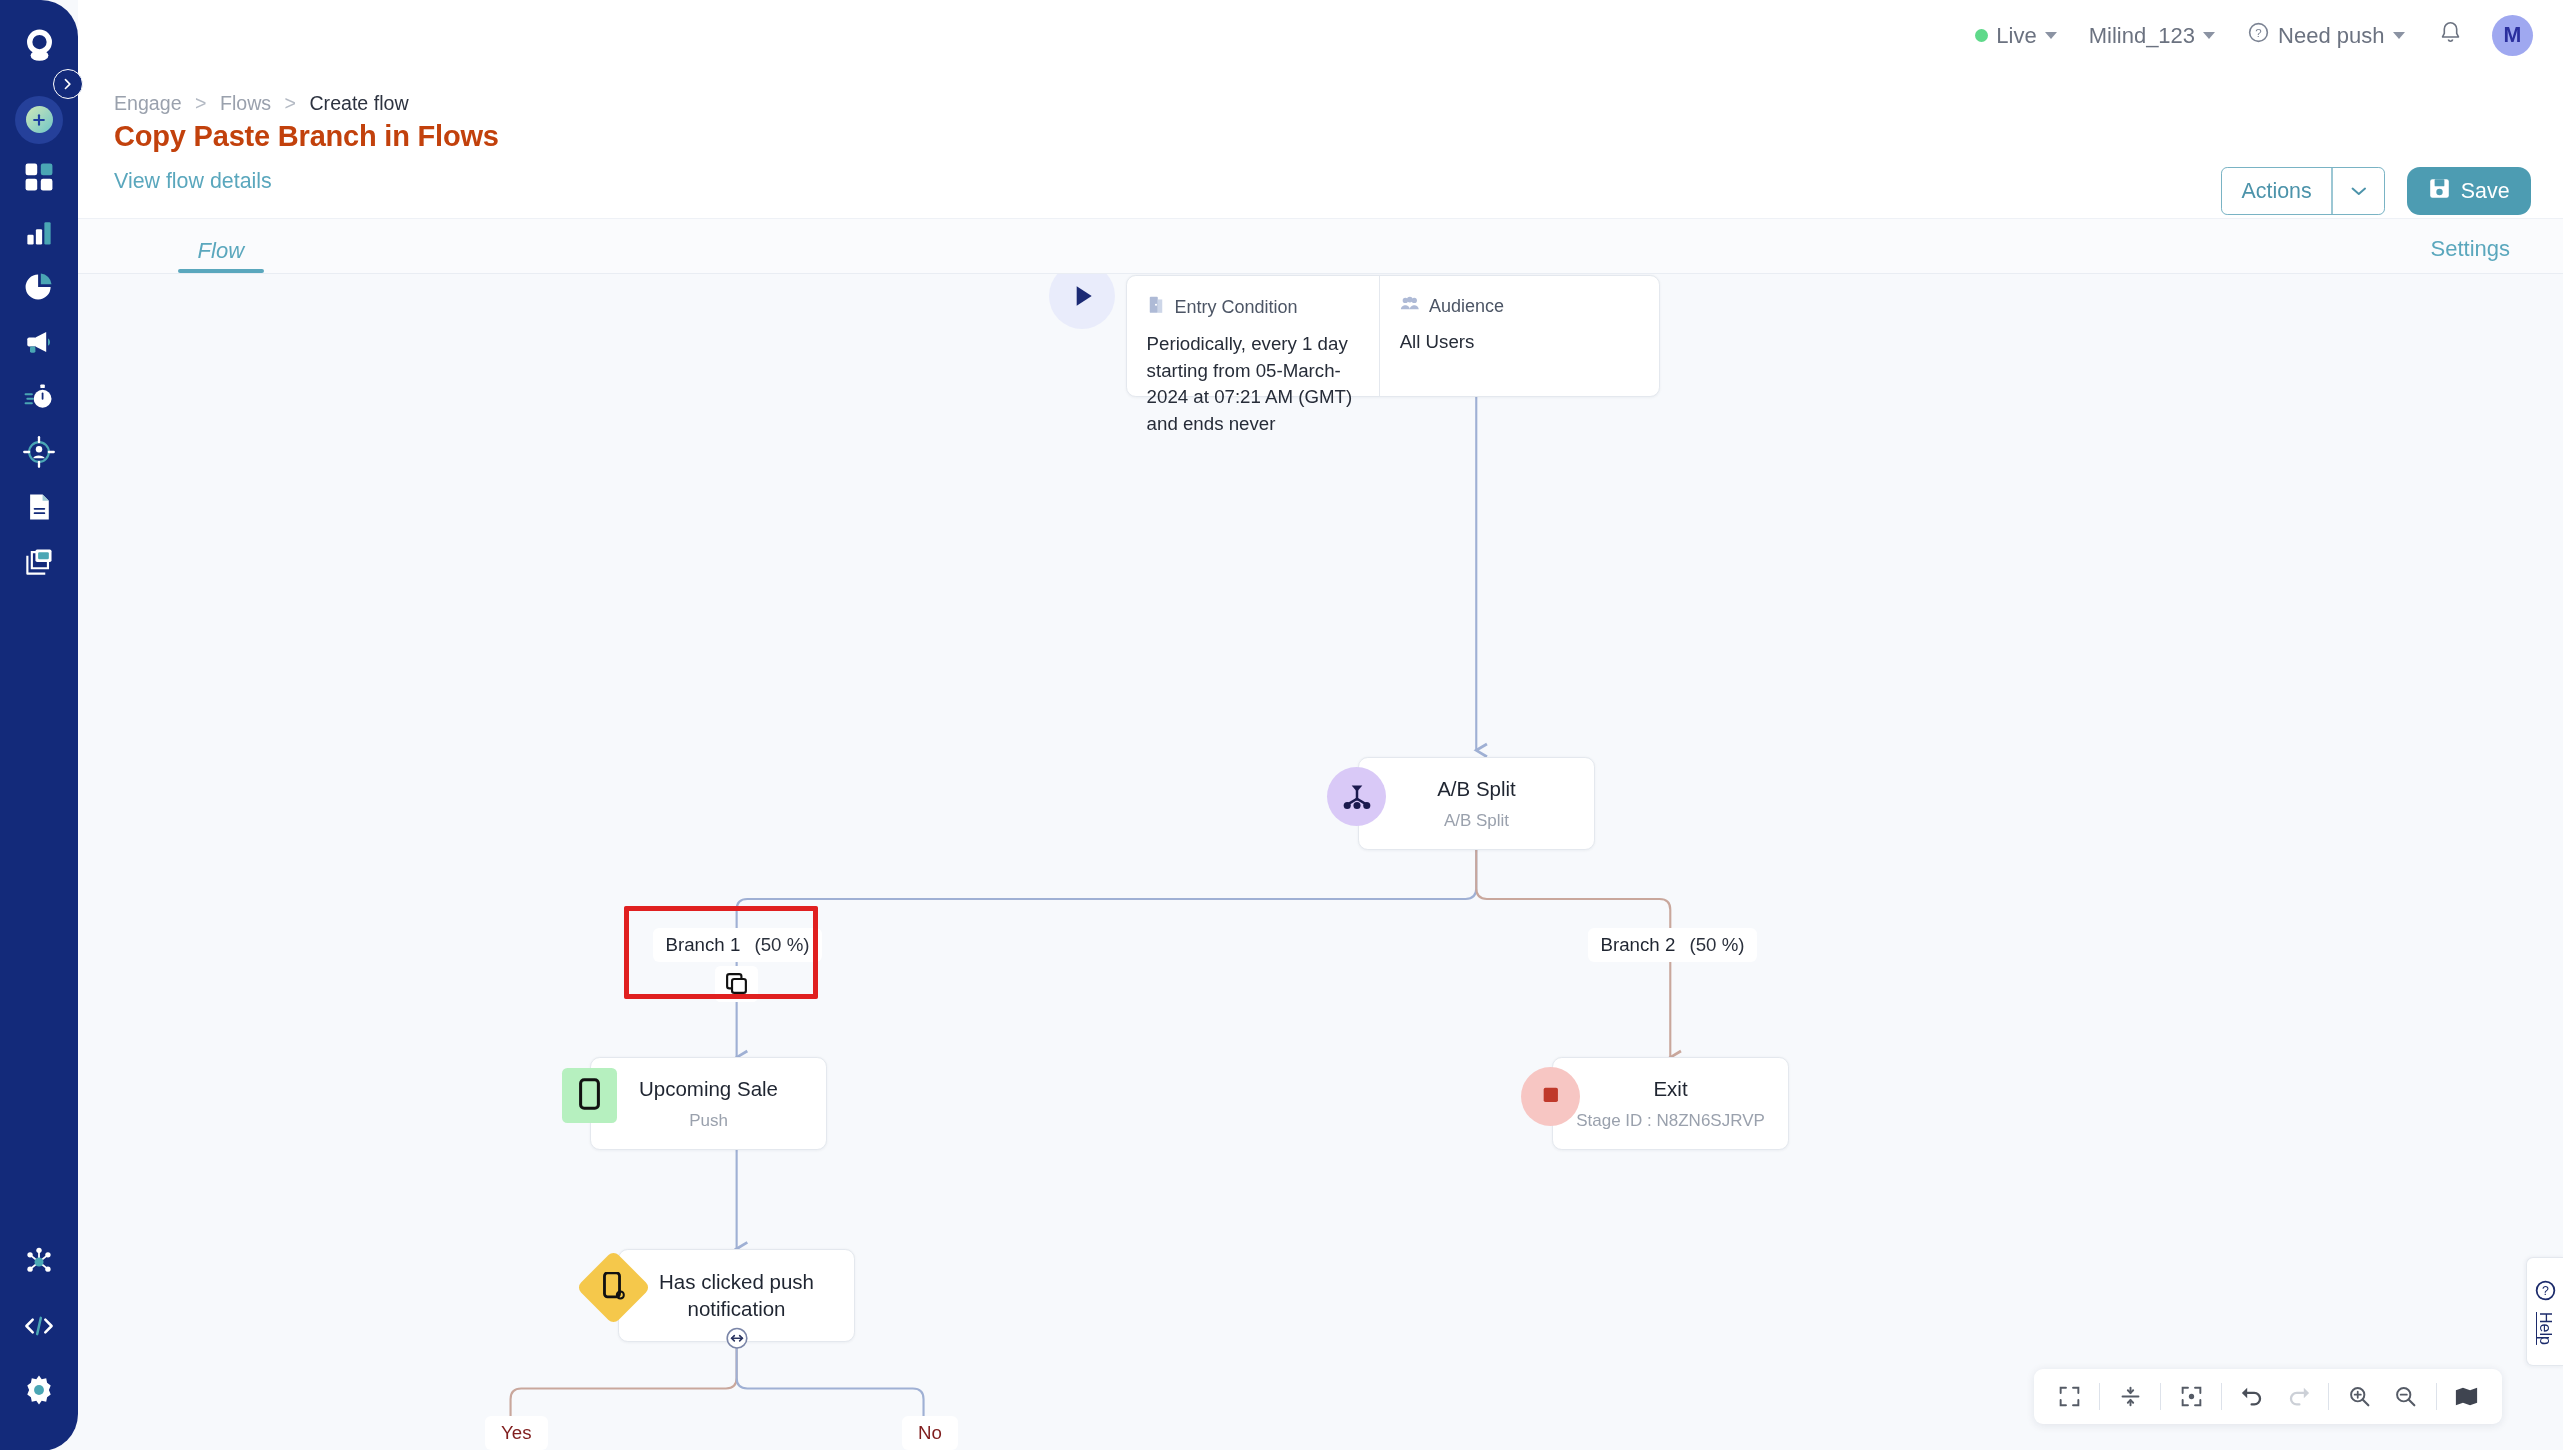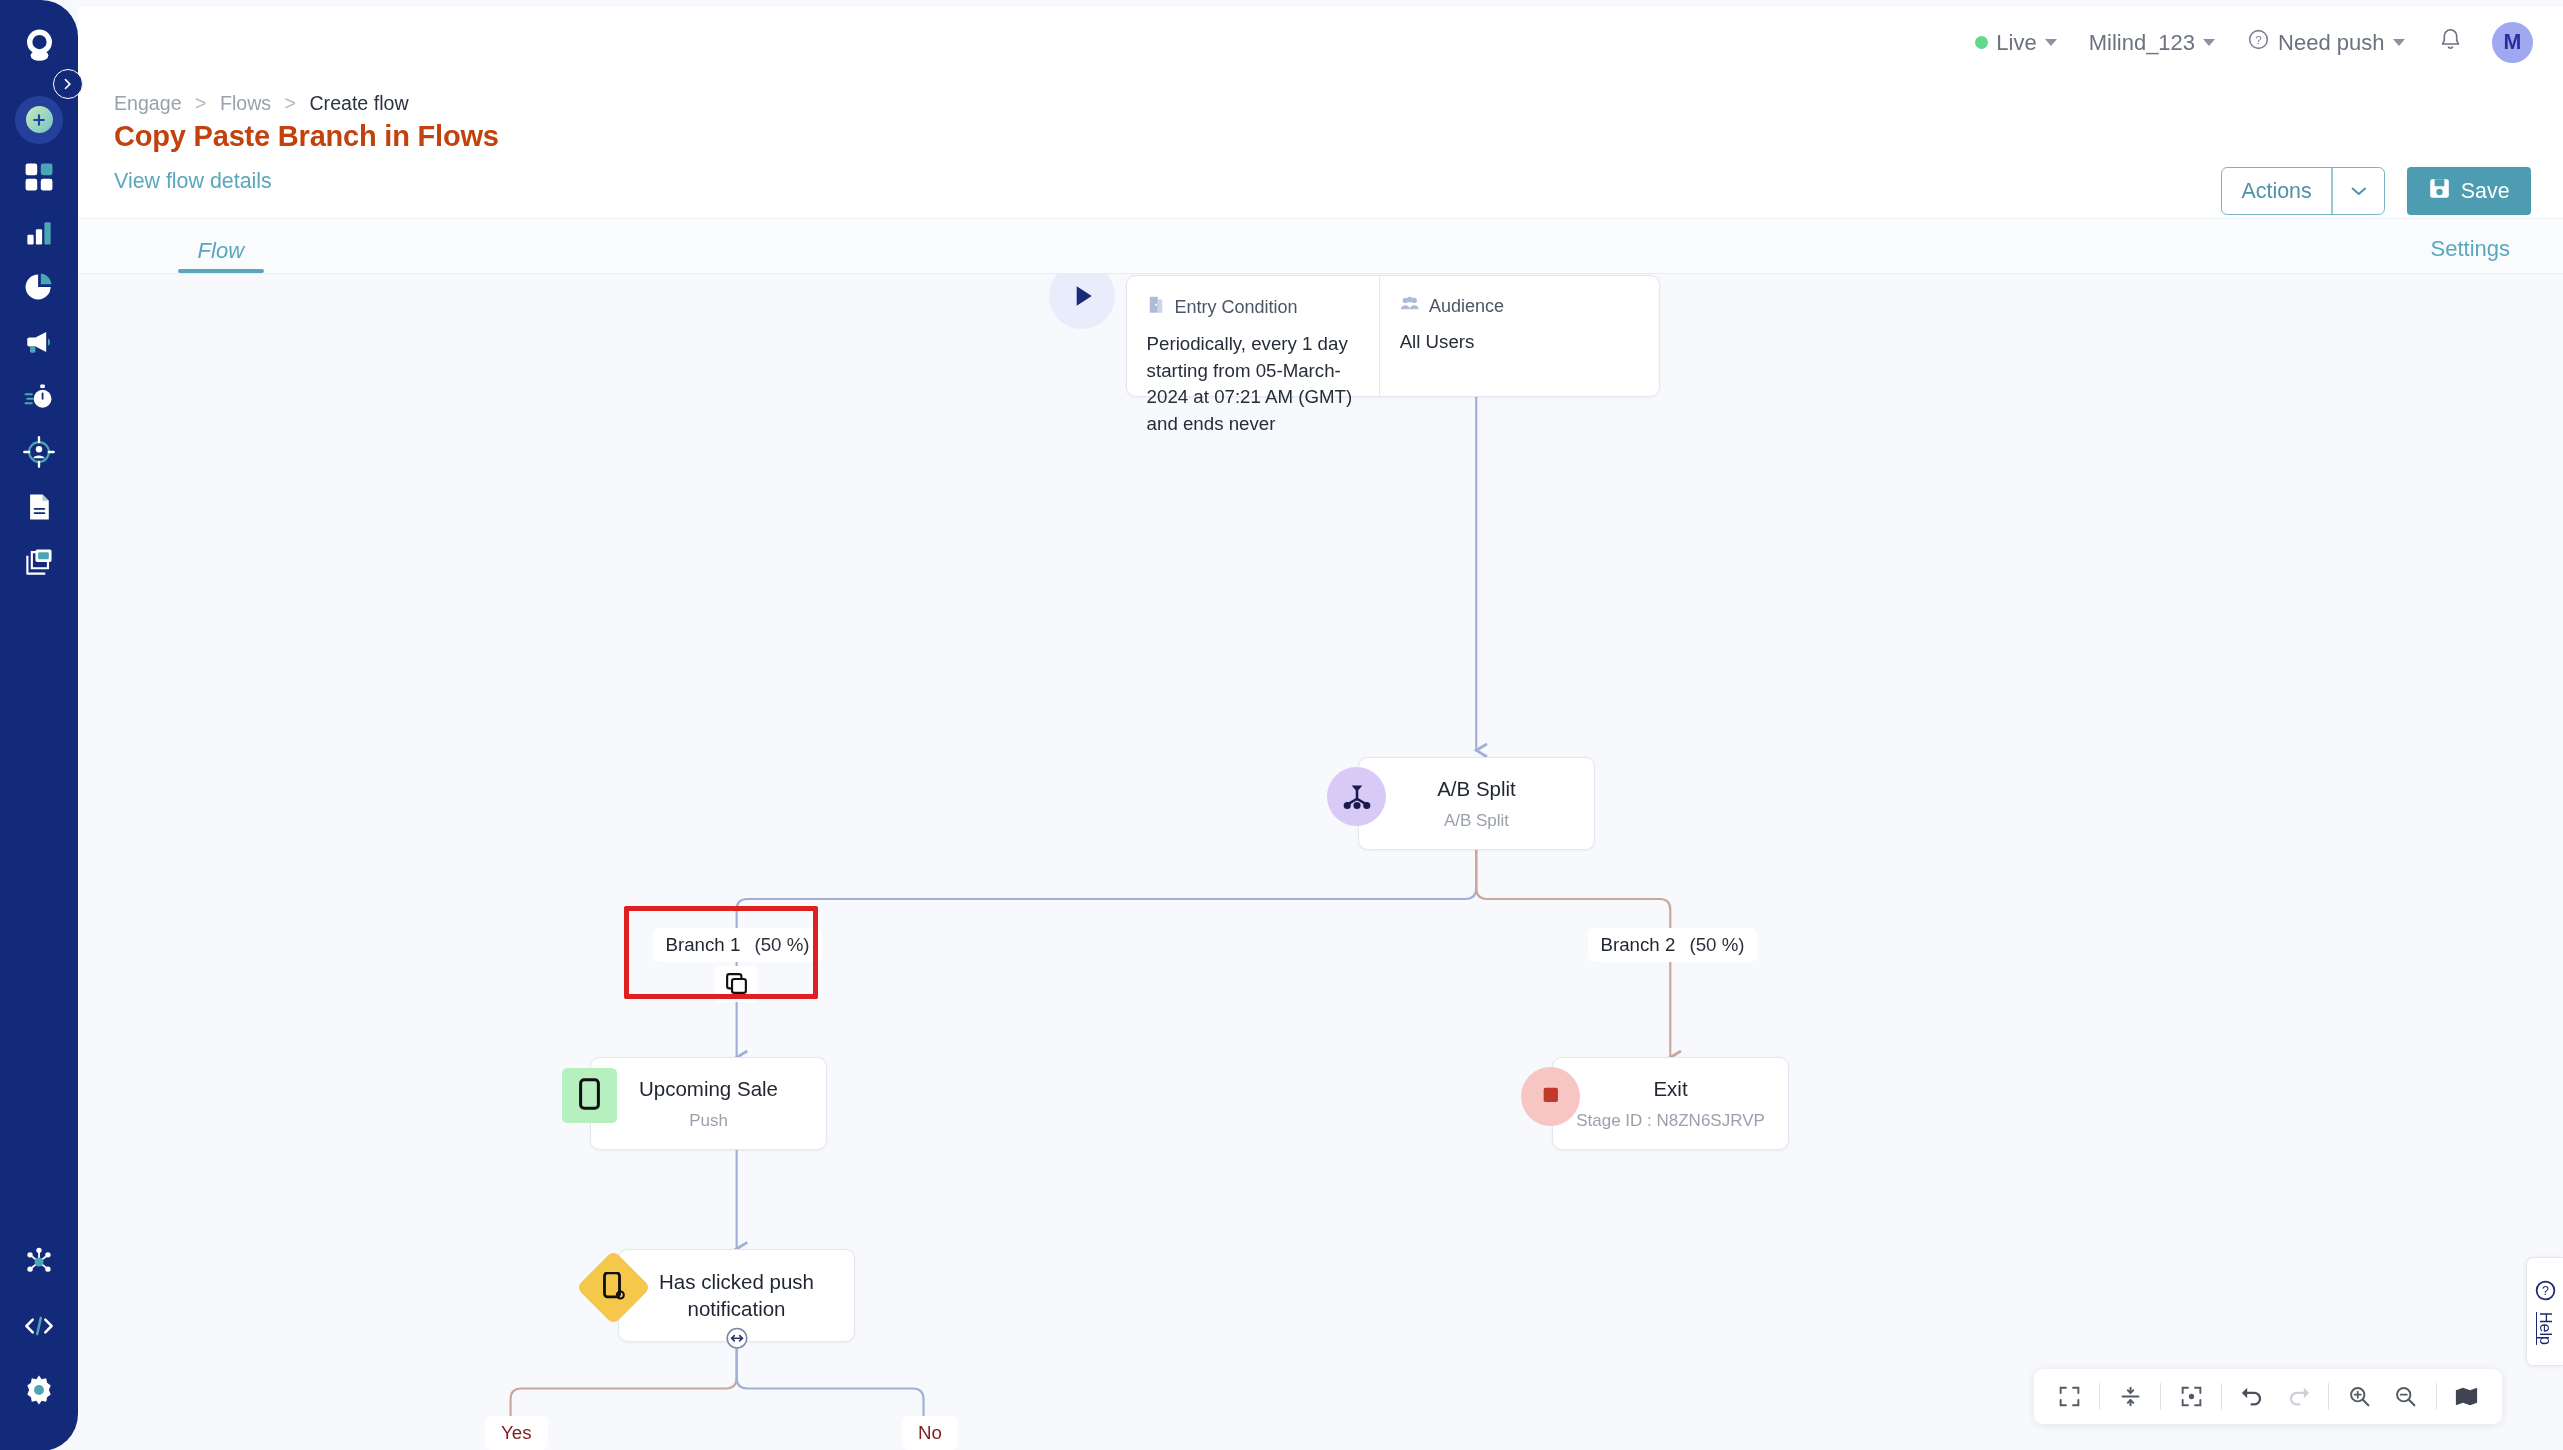--- a/index.html
+++ b/index.html
@@ -33,21 +33,21 @@
   }
   .create-inner {
     width: 27px; height: 27px; border-radius: 50%;
     background: linear-gradient(135deg,#cfe8b8,#6fc5c8);
     display:flex; align-items:center; justify-content:center;
   }
   .nav-bottom { margin-top:auto; margin-bottom: 32px; display:flex; flex-direction:column; align-items:center; gap: 9px; }
 
   
   #topbar {
-    position: absolute; left: 78px; top: 7px; right: 0; height: 71px;
+    position: absolute; left: 78px; top: 0; right: 0; height: 71px;
     background: #ffffff; display:flex; align-items:center; justify-content:flex-end;
     padding-right: 30px; gap: 0;
   }
   .tb-item { display:flex; align-items:center; gap: 8px; padding: 0 16px; color:#6b7280; font-size: 22px; }
   .live-dot { width: 13.3px; height:13.3px; border-radius:50%; background:#5fd98a; }
   .chev { display:inline-block; width:0;height:0; border-left:6.2px solid transparent;border-right:6.2px solid transparent;border-top:7.1px solid #8b93a3; }
   .bell { padding: 0 18px; }
   .avatar {
     width: 41px; height:41px; border-radius:50%; background:#9fa8f0; color:#2b2f9e;
     display:flex;align-items:center;justify-content:center; font-size:21.4px; font-weight:600; margin-left: 12.5px;
@@ -66,21 +66,21 @@
   .hdr-actions { position:absolute; right: 32px; top: 144px; transform: translateY(-100%); display:flex; align-items:center; gap: 21.4px; }
   .btn-actions {
     display:flex; align-items:center; height: 48px;
     border:1.4px solid #79b3c4; border-radius: 6.2px; color:#4c93aa; font-size:21.4px; background:#fff;
   }
   .btn-actions .lbl { padding: 0 19.6px; }
   .btn-actions .divider { width:1.4px; height:100%; background:#9cc7d4; }
   .btn-actions .carets { padding: 0 16px; display:flex; align-items:center; }
   .btn-save {
     display:flex; align-items:center; gap: 9.8px; height: 48px; padding: 0 21.4px;
-    background:#4d9cb2; border-radius: 4px; color:#fff; font-size: 21.4px;
+    background:#4d9cb2; border-radius: 13px; color:#fff; font-size: 21.4px;
   }
 
   
   #tabs {
     position:absolute; left: 78px; top: 219px; right: 0; height: 55px;
     background:#fafbfd; border-bottom: 0.9px solid #e9edf3;
     display:flex; align-items:flex-end; justify-content: space-between;
   }
   .tab { font-size: 22px; color:#5aa7bd; padding: 0 19.6px 9px 19.6px; margin-left: 100px; position: relative; font-style: italic; }
   .tab .underline { position:absolute; left:0; right:0; bottom:0; height:4.4px; background:#5aa7bd; border-radius:2.7px; }

